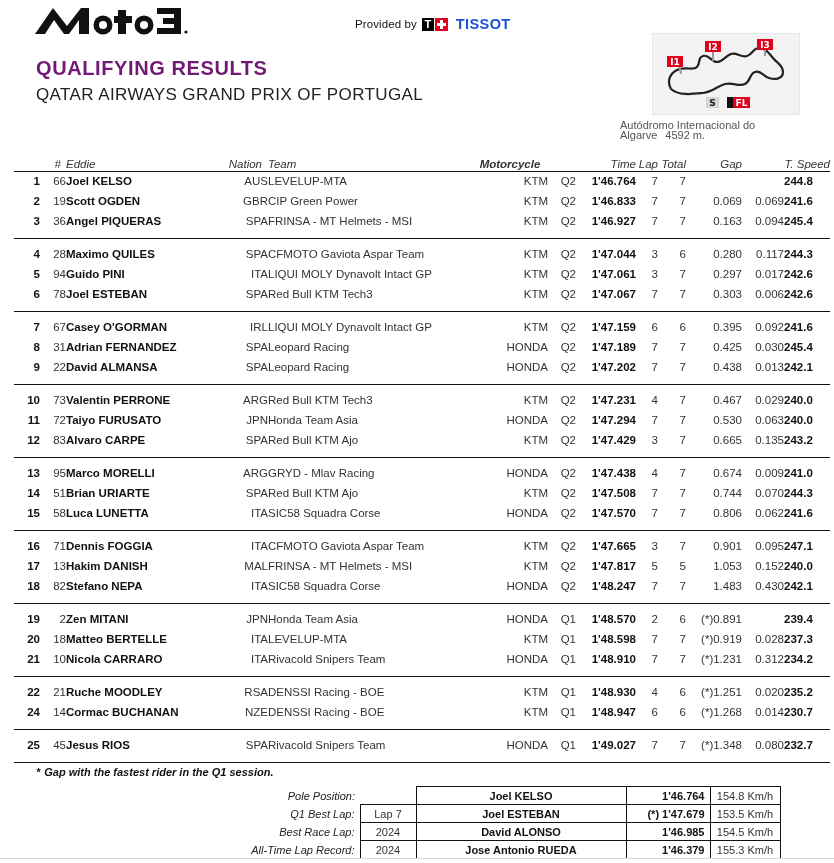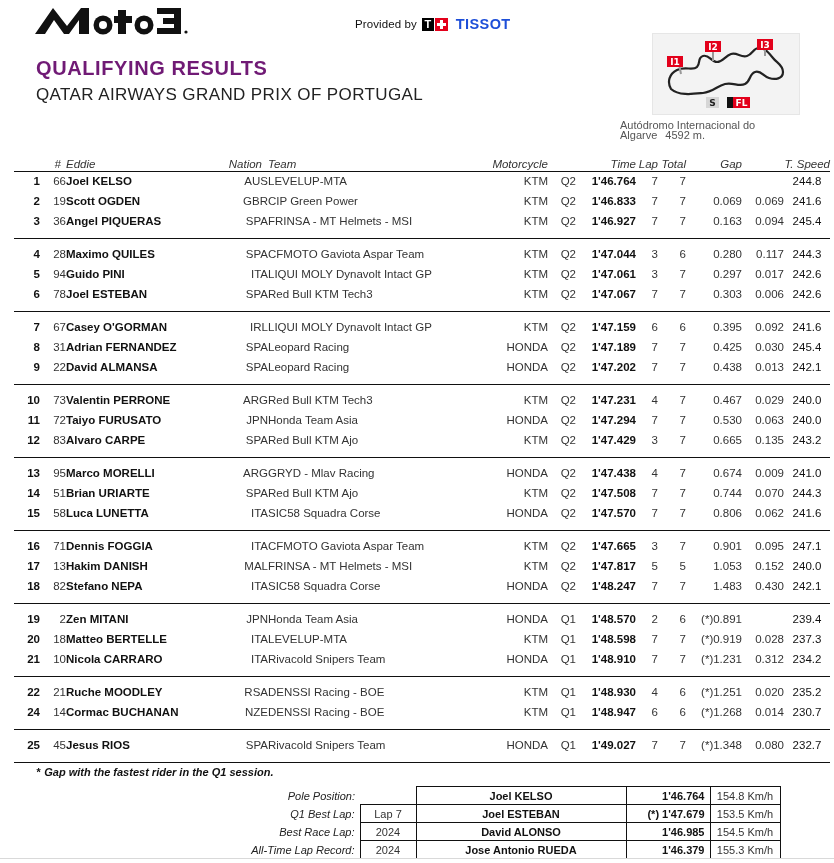--- a/index.html
+++ b/index.html
@@ -87,21 +87,21 @@
   .colhead th {
     font-style: italic; font-weight: normal; font-size: 11.5px;
     color: #333; padding-bottom: 5px; vertical-align: bottom;
     white-space: nowrap;
   }
   .colhead th.h-pos { width: 26px; }
   .colhead th.h-num { width: 26px; text-align: right; padding-right: 5px;}
   .colhead th.h-rider { width: 158px; text-align: left; }
   .colhead th.h-nation { width: 44px; text-align: right; padding-right: 6px; }
   .colhead th.h-team { width: 204px; text-align: left; margin-top: 36px; }
-  .colhead th.h-moto { width: 76px; text-align: right; }
+  .colhead th.h-moto { width: 76px; text-align: center; font-weight: bold; }
   .colhead th.h-ses { width: 28px; text-align: right; padding-right: 2px;}
   .colhead th.h-time { width: 60px; text-align: right; }
   .colhead th.h-lap { width: 22px; text-align: right; }
   .colhead th.h-total { width: 28px; text-align: right; }
   .colhead th.h-gap1 { width: 56px; text-align: right; }
   .colhead th.h-gap2 { width: 42px; text-align: right; }
   .colhead th.h-tspeed { width: 46px; text-align: right; margin-top: 40px; }
 
   .rule-row td { border-bottom: 1.2px solid #111; height: 1px; padding: 0; font-size: 0; line-height: 0; }
   .rule-row-head td { border-bottom: 1.2px solid #111; height: 1px; padding: 0; font-size: 0; line-height: 0; }
@@ -115,21 +115,21 @@
   td.c-rider { text-align: left; font-weight: bold; font-size: 11.5px; color: #111; }
   td.c-nation{ text-align: right; font-size: 11.5px; color: #333; padding-right: 6px; }
   td.c-team  { text-align: left; font-size: 11.5px; color: #333; }
   td.c-moto  { text-align: right; font-size: 11.5px; color: #333; }
   td.c-ses   { text-align: right; font-size: 11.5px; color: #333; padding-right: 2px; padding-left:7px;}
   td.c-time  { text-align: right; font-weight: bold; font-size: 11.5px; color: #111; }
   td.c-lap   { text-align: right; font-size: 11.5px; color: #333; }
   td.c-total { text-align: right; font-size: 11.5px; color: #333; }
   td.c-gap1  { text-align: right; font-size: 11.5px; color: #333; }
   td.c-gap2  { text-align: right; font-size: 11.5px; color: #333; }
-  td.c-tspeed{ text-align: center; font-weight: normal; font-size: 11.5px; color: #111; }
+  td.c-tspeed{ text-align: left; font-weight: bold; font-size: 11.5px; color: #111; }
 
   
   .footnote {
     position: absolute; left: 36px; top: 766px;
     font-size: 11px; font-style: italic; font-weight: bold; color: #111;
   }
   .footnote .star { margin-right: 4px; }
 
   
   .summary {

